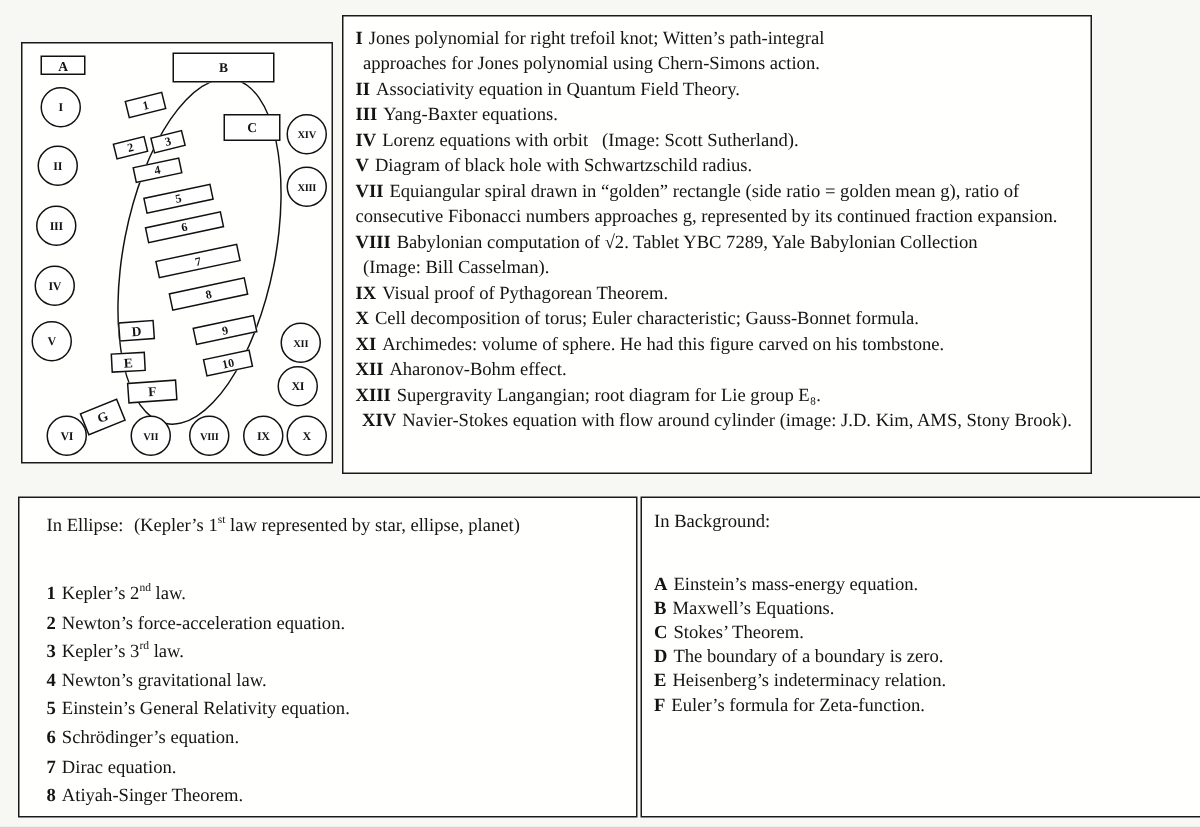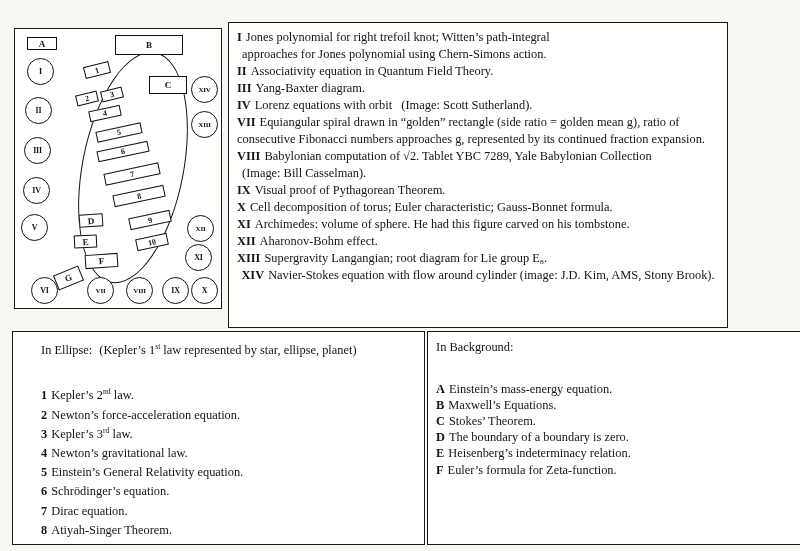--- a/index.html
+++ b/index.html
@@ -6,30 +6,30 @@
   .page{
     position:relative;width:800px;height:551px;background:#f7f7f4;
     font-family:"Liberation Serif","DejaVu Serif",serif;color:#141414;
     overflow:hidden;
   }
   .panel{
     position:absolute;background:#fffffe;border:1.5px solid #1a1a1a;
     box-sizing:border-box;overflow:hidden;
   }
   
-  #key{left:228px;top:22px;width:500px;height:306px;padding:6px 8px;font-size:12.4px;line-height:17px;}
+  #key{left:228px;top:10px;width:500px;height:306px;padding:6px 8px;font-size:12.4px;line-height:17px;}
   #key p{margin:0;}
   .n{font-weight:bold;margin-right:4px;}
   .t{white-space:pre-wrap;}
   .blk{display:block;}
   .ind{margin-left:5px;}
   .mt2{margin-top:2px;}
   .mt6{margin-top:6px;text-align:center;}
   
-  #ellipse-panel{left:12px;top:331px;width:413px;height:214px;padding:7px 28px 2px;font-size:12.4px;line-height:16.1px;}
+  #ellipse-panel{left:12px;top:331px;width:413px;height:214px;padding:7px 18px 2px;font-size:12.4px;line-height:16.1px;}
   #background-panel{left:427px;top:331px;width:394px;height:214px;padding:7px 8px 2px;font-size:12.4px;line-height:16.1px;}
   .hdr{margin:0 0 26px 0;}
   .note{margin-left:7px;}
   .li{margin:0;}
   sup{font-size:0.62em;}
   
   #diagram{left:14px;top:28px;width:208px;height:281px;}
   .circ{
     position:absolute;width:27px;height:27px;border:1.2px solid #111;border-radius:50%;
     background:#fff;display:flex;align-items:center;justify-content:center;
@@ -152,22 +152,23 @@
         <span>XIII</span>
       </div>
     <div class="circ sm" style="left:176px;top:47px">
         <span>XIV</span>
       </div>
   </div>
 
   <div class="panel" id="key">
     <p><b class="n">I</b><span class="t">Jones polynomial for right trefoil knot; Witten’s path-integral</span><span class="t blk ind">approaches for Jones polynomial using Chern-Simons action.</span></p>
     <p><b class="n">II</b><span class="t">Associativity equation in Quantum Field Theory.</span></p>
-    <p><b class="n">III</b><span class="t">Yang-Baxter diagram.</span></p>
+    <p><b class="n">III</b><span class="t">Yang-Baxter equations.</span></p>
     <p><b class="n">IV</b><span class="t">Lorenz equations with orbit   (Image: Scott Sutherland).</span></p>
+    <p><b class="n">V</b><span class="t">Diagram of black hole with Schwartzschild radius.</span></p>
     <p><b class="n">VII</b><span class="t">Equiangular spiral drawn in “golden” rectangle (side ratio = golden mean g), ratio of</span><span class="t blk">consecutive Fibonacci numbers approaches g, represented by its continued fraction expansion.</span></p>
     <p><b class="n">VIII</b><span class="t">Babylonian computation of √2. Tablet YBC 7289, Yale Babylonian Collection</span><span class="t blk ind">(Image: Bill Casselman).</span></p>
     <p><b class="n">IX</b><span class="t">Visual proof of Pythagorean Theorem.</span></p>
     <p><b class="n">X</b><span class="t">Cell decomposition of torus; Euler characteristic; Gauss-Bonnet formula.</span></p>
     <p><b class="n">XI</b><span class="t">Archimedes: volume of sphere. He had this figure carved on his tombstone.</span></p>
     <p><b class="n">XII</b><span class="t">Aharonov-Bohm effect.</span></p>
     <p class="mt2"><b class="n">XIII</b><span class="t">Supergravity Langangian; root diagram for Lie group E₈.</span></p>
     <p class="mt6"><b class="n">XIV</b><span class="t">Navier-Stokes equation with flow around cylinder (image: J.D. Kim, AMS, Stony Brook).</span></p>
   </div>
 

